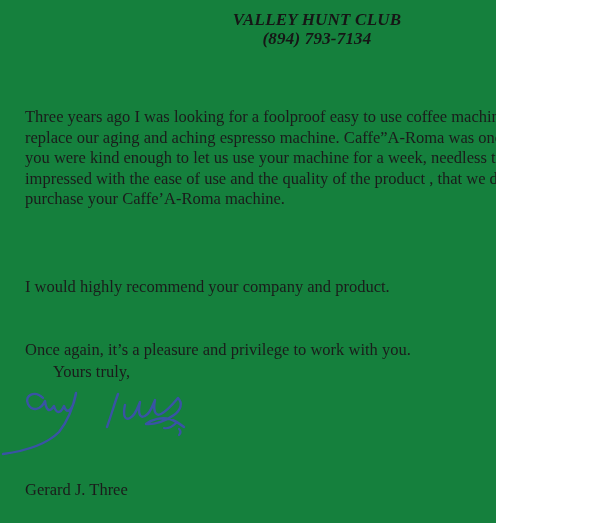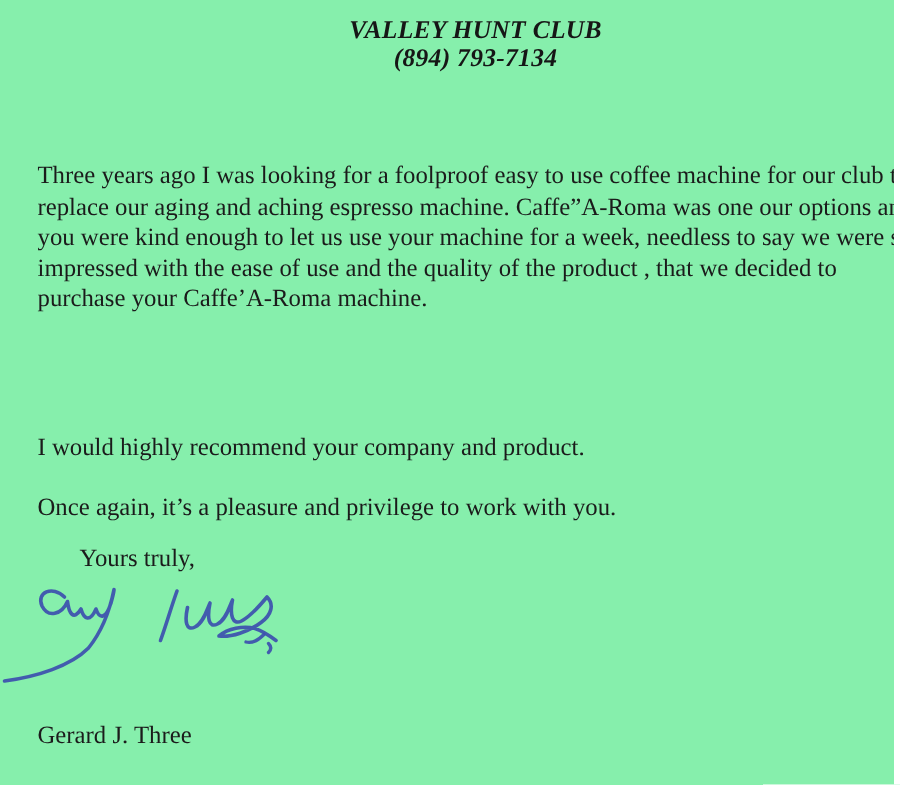--- a/index.html
+++ b/index.html
@@ -2,23 +2,23 @@
 <html><head>
 <meta charset="utf-8">
 <style>
   html, body {
     margin: 0;
     padding: 0;
     background: #ffffff;
   }
   .page {
     position: relative;
-    width: 596px;
+    width: 496px;
     height: 523px;
-    background: #86efac;
+    background: #15803d;
     overflow: hidden;
     font-family: "Liberation Serif", "DejaVu Serif", serif;
     color: #1b1b1b;
   }
   .letterhead {
     position: absolute;
     top: 11px;
     left: 34px;
     width: 566px;
     text-align: center;
@@ -33,22 +33,22 @@
     position: absolute;
     left: 25px;
     margin: 0;
     font-size: 16.5px;
     line-height: 20.5px;
     white-space: pre;
     color: #1b1b1b;
   }
   .p1 { top: 107px; }
   .p2 { top: 218px; }
-  .p3 { top: 288px; }
-  .p4 { top: 328px; }
+  .p3 { top: 277px; }
+  .p4 { top: 340px; }
   .closing { top: 362px; margin-left: 28px; }
   .signature-svg {
     position: absolute;
     left: 0px;
     top: 386px;
     width: 200px;
     height: 80px;
   }
   .sig-block {
     position: absolute;

